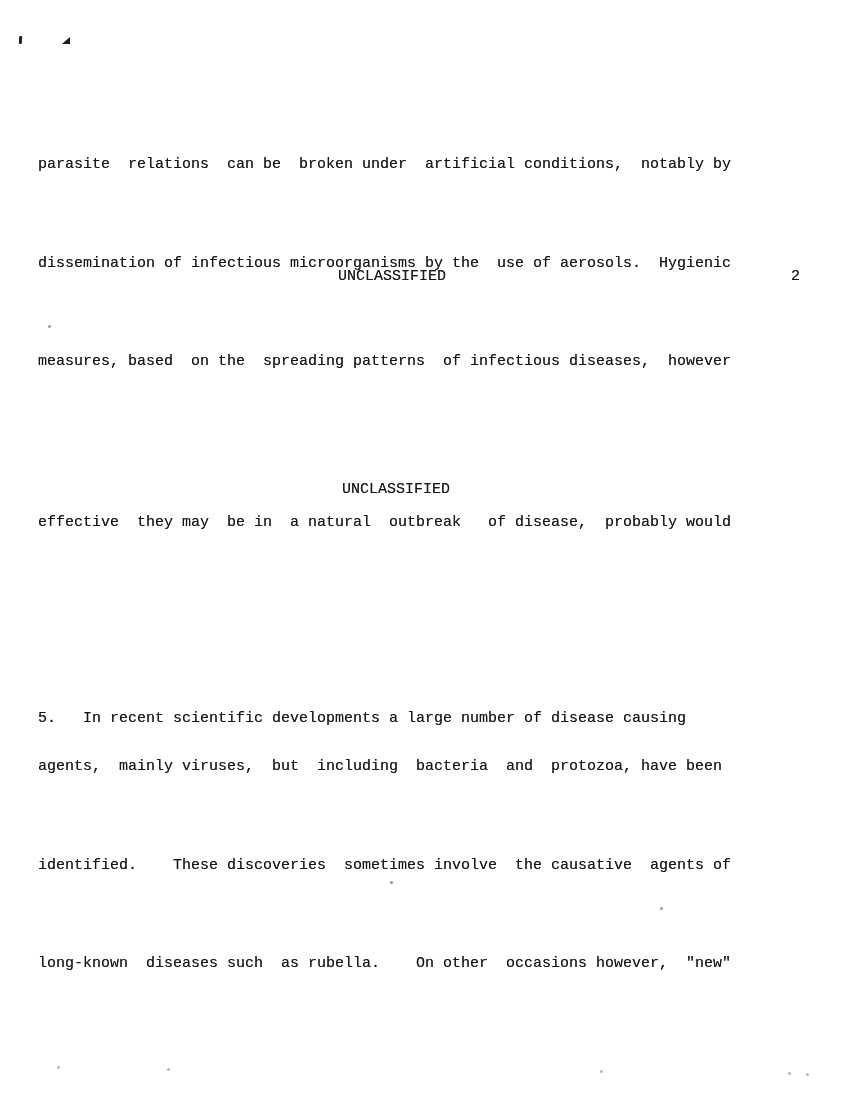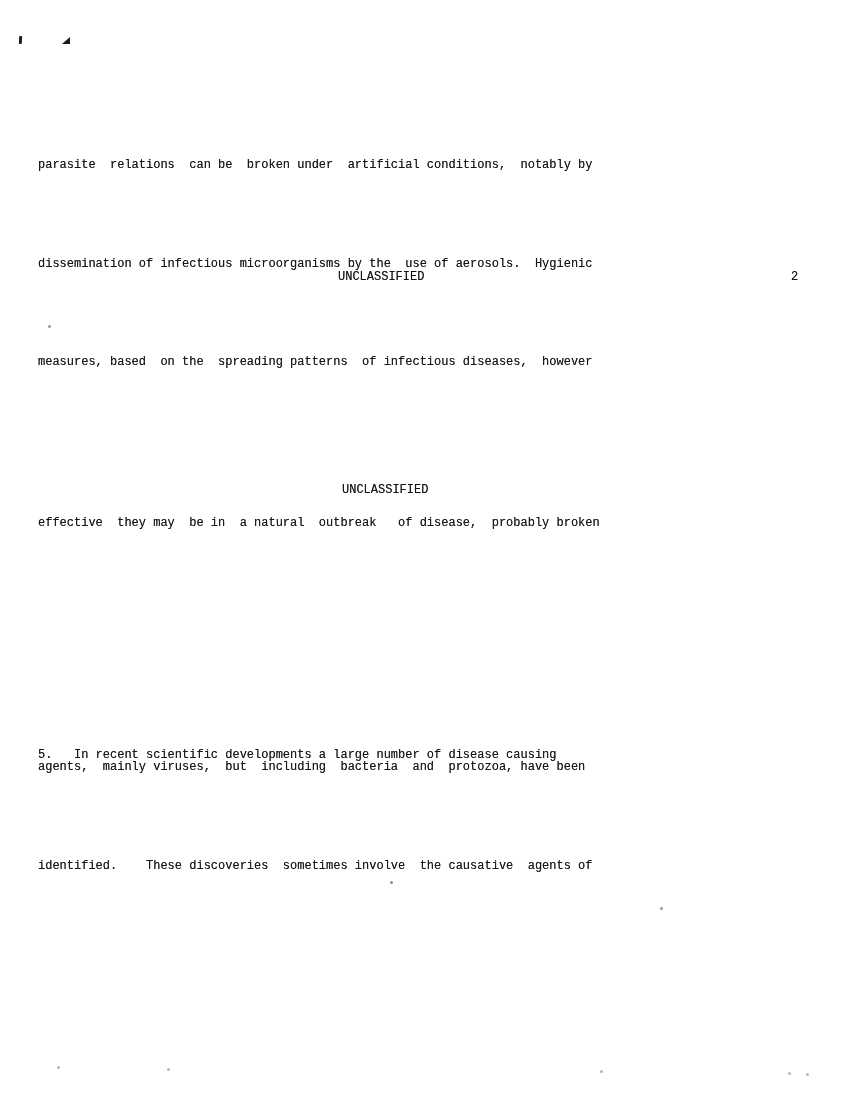--- a/index.html
+++ b/index.html
@@ -12,21 +12,21 @@
     position: relative;
     width: 850px;
     height: 1093px;
     background: #ffffff;
     overflow: hidden;
     font-family: "Liberation Mono", "DejaVu Sans Mono", monospace;
     color: #161616;
   }
   .typed {
     position: absolute;
-    font-size: 12px;
+    font-size: 15px;
     line-height: 32.7px;
     white-space: pre;
     letter-spacing: 0px;
     text-shadow: 0 0 0.5px rgba(10,10,10,0.6);
   }
   .line { height: 32.7px; }
   
   .artifact-tick {
     position: absolute;
     left: 19px; top: 36px;
@@ -68,30 +68,31 @@
   </div>
   <div class="typed" style="left:791px; top:196px;">
     <div class="line">2</div>
   </div>
 
   <div class="typed" style="left:342px; top:409px;">
     <div class="line">UNCLASSIFIED</div>
   </div>
 
   <div class="typed" style="left:38px; top:442px;">
-    <div class="line">effective  they may  be in  a natural  outbreak   of disease,  probably broken</div>
+    <div class="line">effective  they may  be in  a natural  outbreak   of disease,  probably would</div>
   </div>
 
-  <div class="typed" style="left:38px; top:674px;text-align:right;">
+  <div class="typed" style="left:38px; top:638px;text-align:right;">
     <div class="line">5.   In recent scientific developments a large number of disease causing</div>
   </div>
 
   <div class="typed" style="left:38px; top:686px;">
     <div class="line">agents,  mainly viruses,  but  including  bacteria  and  protozoa, have been</div>
     <div class="line">identified.    These discoveries  sometimes involve  the causative  agents of</div>
+    <div class="line">long-known  diseases such  as rubella.    On other  occasions however,  "new"</div>
     
     
     
     
     
     
     
   </div>
 
   <div class="speck" style="left:48px;  top:325px;  background:#9a9a9a;"></div>

